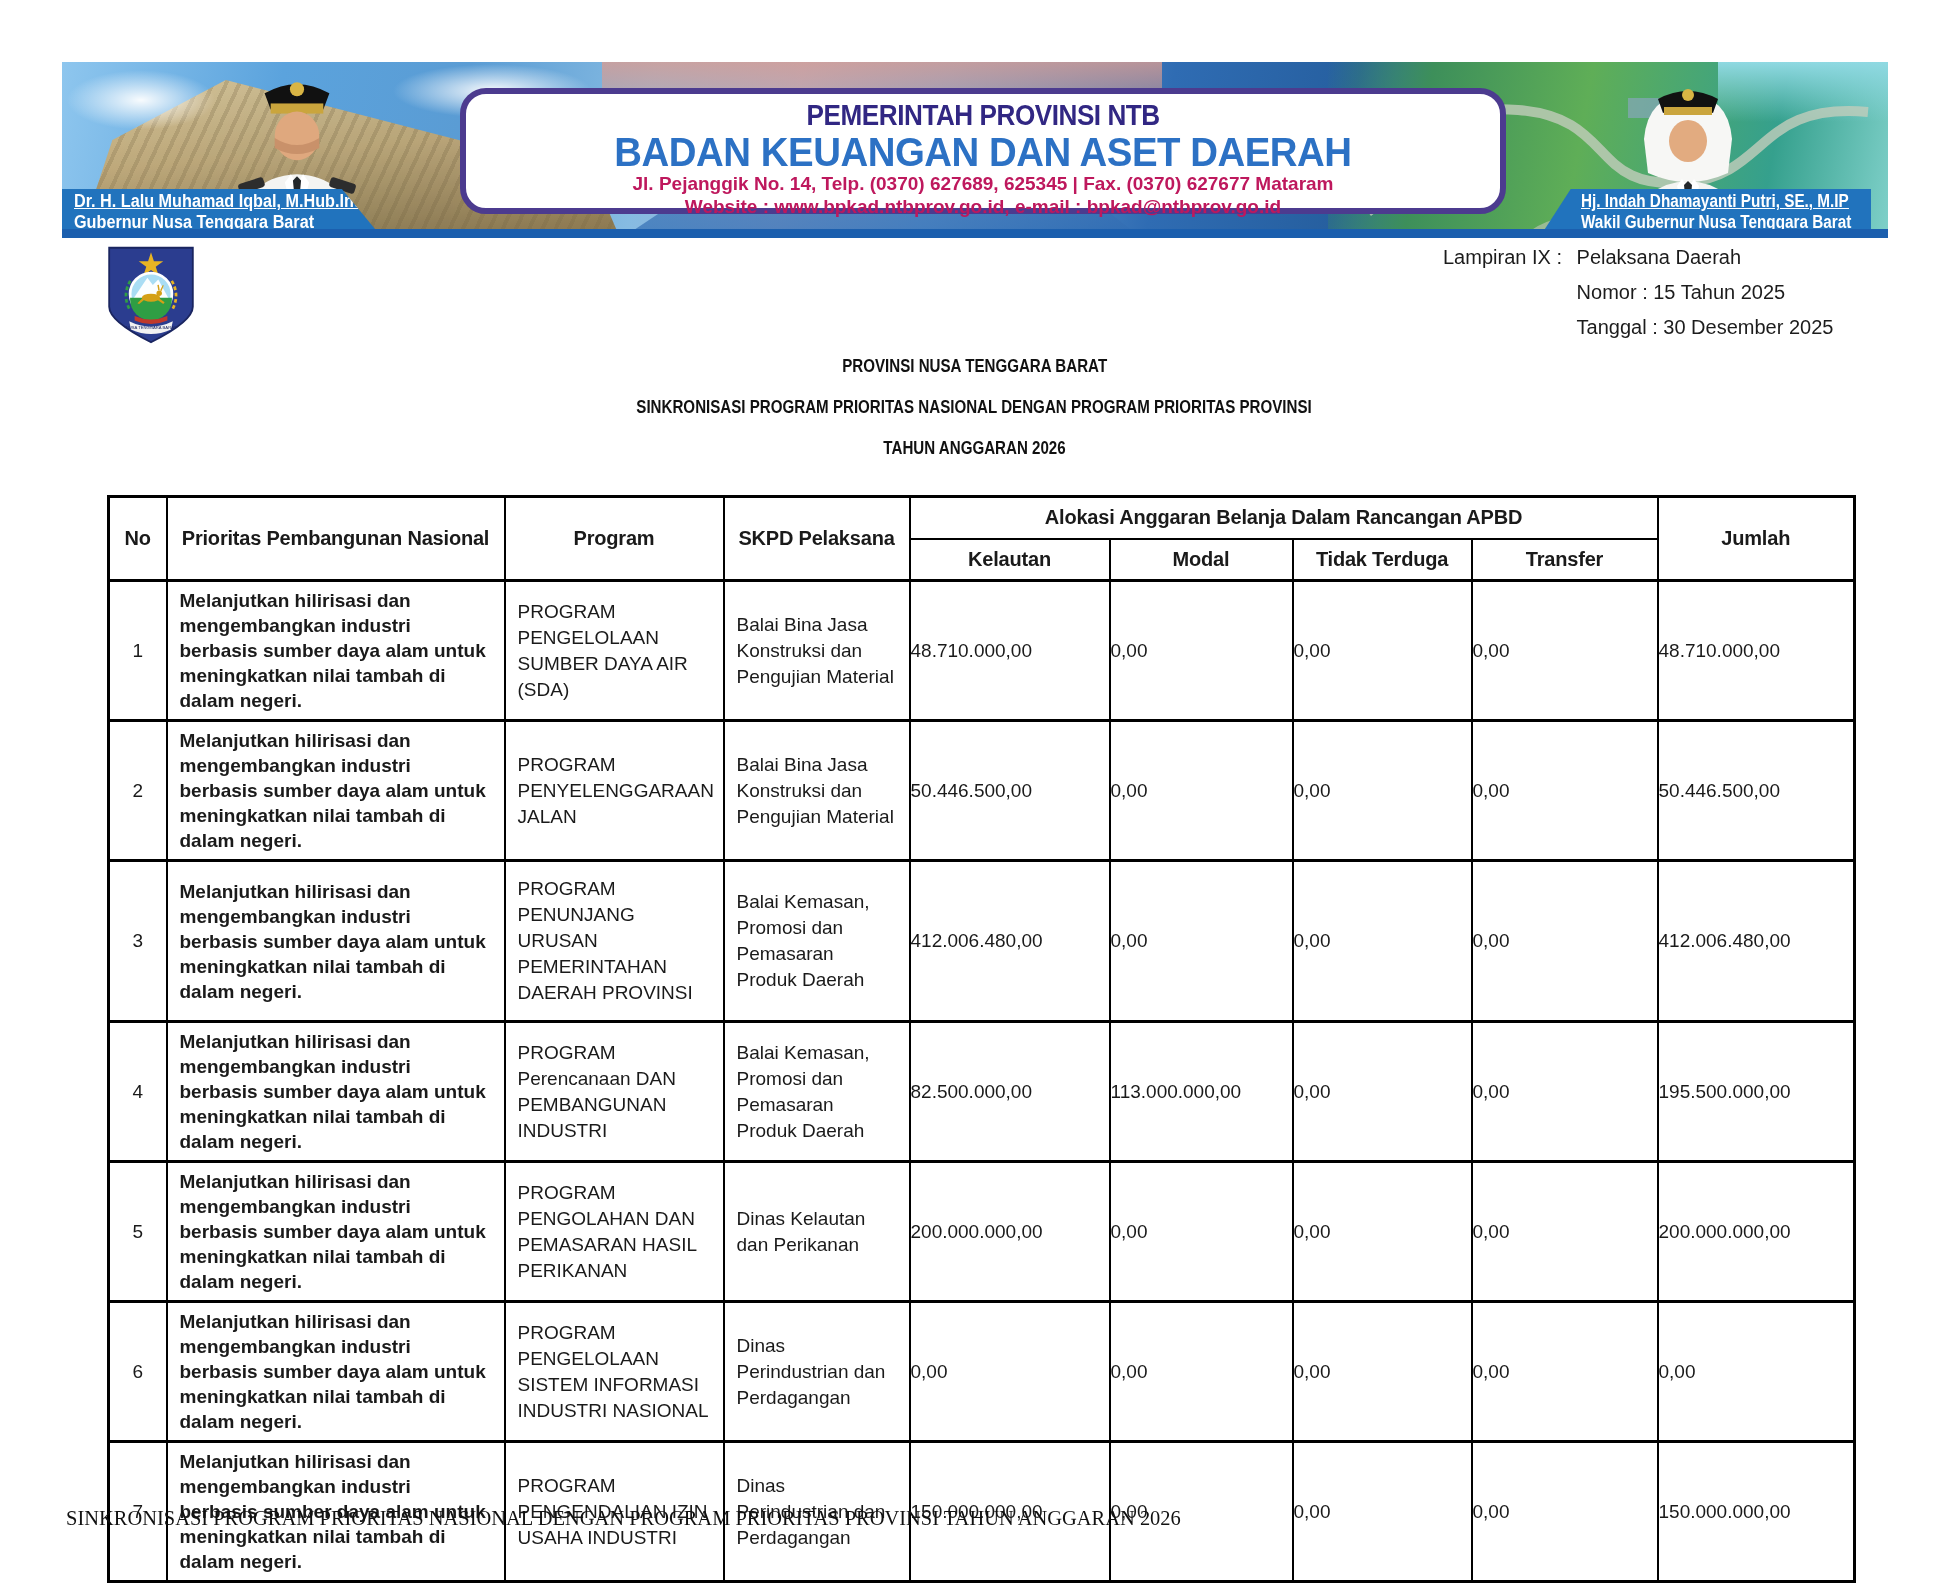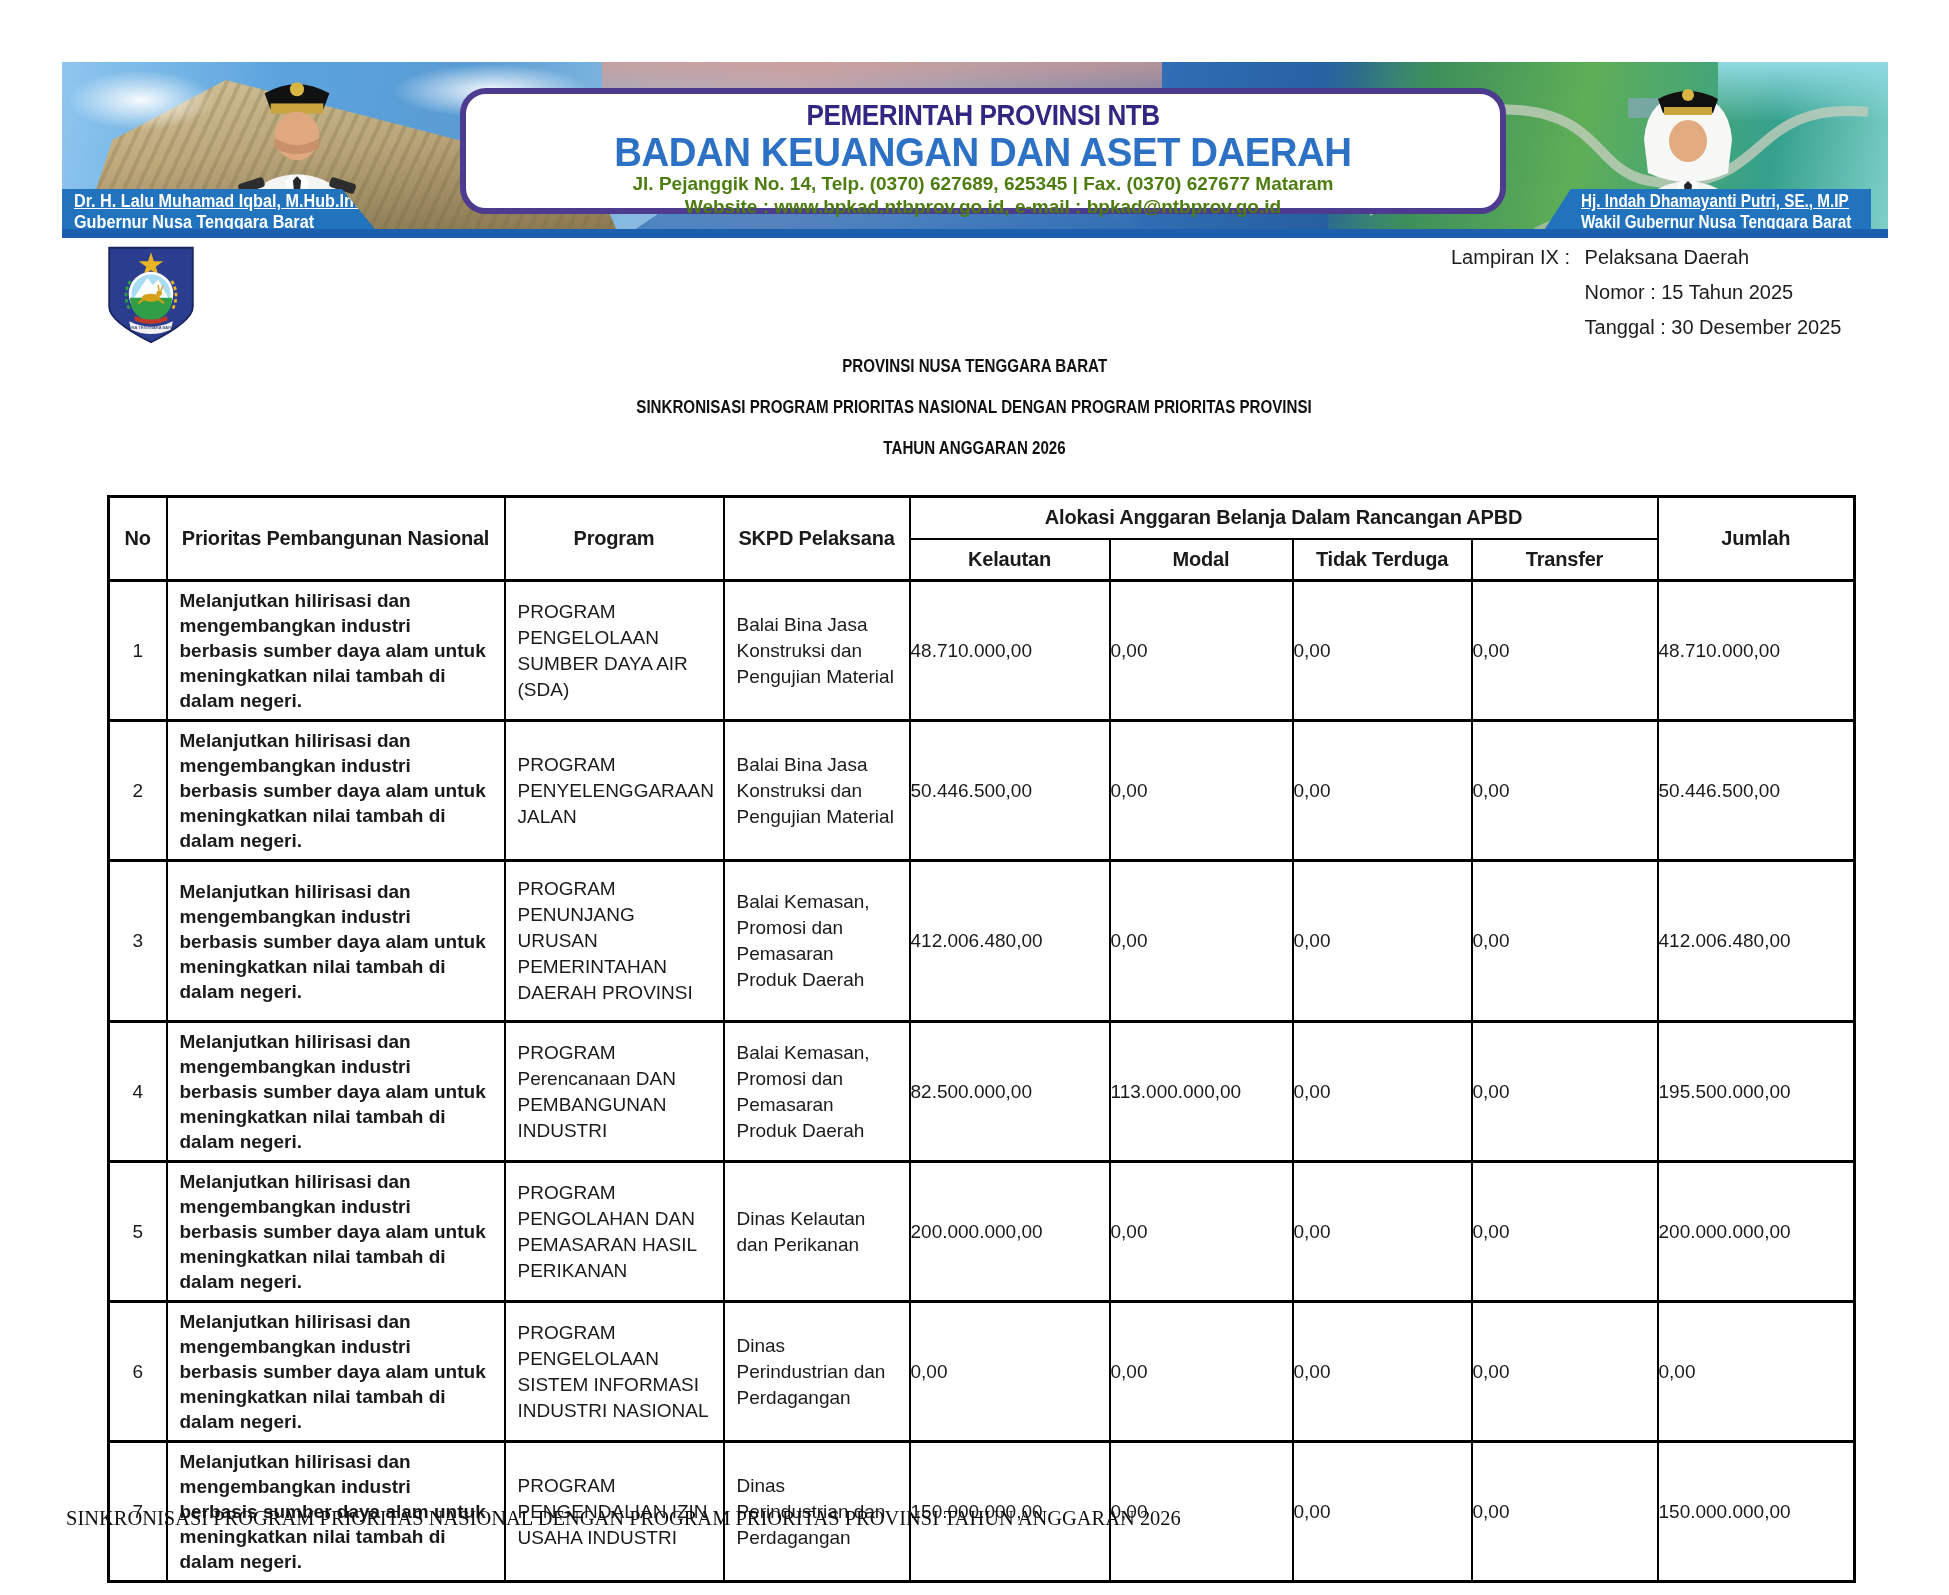--- a/index.html
+++ b/index.html
@@ -29,42 +29,42 @@
     background: linear-gradient(180deg, #8fd9e2, rgba(143,217,226,0)); }
   .track { position: absolute; right: 0; top: 0; width: 560px; height: 176px; }
   .banner-strip { position: absolute; left: 0; bottom: 0; width: 100%; height: 9px; background: #1b5fae; }
 
   .agency-box { position: absolute; left: 398px; top: 26px; width: 1046px; height: 126px;
     background: #ffffff; border: 6px solid #4c3b8f; border-radius: 26px; text-align: center; padding-top: 5px; }
   .agency-l1 { font-size: 29px; font-weight: bold; color: #312783; letter-spacing: -.5px;
     display: inline-block; transform: scaleX(.9); transform-origin: center; }
   .agency-l2 { font-size: 40px; font-weight: bold; color: #2c71c4; letter-spacing: -.5px; line-height: 40px;
     display: inline-block; transform: scaleX(.96); transform-origin: center; }
-  .agency-l3, .agency-l4 { font-size: 19px; font-weight: bold; color: #4d7c0f; line-height: 23px; }
+  .agency-l3, .agency-l4 { font-size: 19px; font-weight: bold; color: #be185d; line-height: 23px; }
 
   .caption-band { position: absolute; bottom: 3px; height: 46px; background: #2173bd; color: #fff;
     font-weight: bold; padding: 2px 10px 0 12px; }
   .caption-band .cap-inner { transform: scaleX(.9); transform-origin: left center; white-space: nowrap; }
   .band-left { left: 0; width: 318px; clip-path: polygon(0 0, 88% 0, 100% 100%, 0 100%); }
   .band-right { right: 17px; width: 330px; clip-path: polygon(9% 0, 100% 0, 100% 100%, 0 100%); padding-left: 40px; text-decoration: underline; }
   .band-right .cap-inner { transform: scaleX(.85); }
   .cap-name { font-size: 18px; text-decoration: underline; line-height: 21px; }
   .cap-title { font-size: 18px; line-height: 21px; }
 
   .figure { position: absolute; bottom: 9px; }
   .fig-gov { left: 70px; height: 162px; width: 330px; }
   .fig-wagov { right: 60px; height: 150px; width: 280px; }
 
   
   .logo { position: absolute; left: 105px; top: 245px; width: 92px; height: 100px; }
 
   
   .lampiran { position: absolute; top: 246px; left: 1443px; width: 430px; font-size: 20px; color: #1c1c1c; }
   .lamp-row { position: absolute; left: 0; white-space: nowrap; }
-  .lamp-label { display: inline-block; width: 128px; margin-left: 8px; }
+  .lamp-label { display: inline-block; width: 128px; }
   .lamp-1 { top: 0; }  .lamp-2 { top: 35px; } .lamp-3 { top: 70px; }
   .lamp-val { display: inline-block; }
 
   
   .titles { position: absolute; left: 0; top: 346px; width: 1949px; text-align: center; color: #111; }
   .title-line { font-size: 18px; font-weight: bold; line-height: 41px; white-space: nowrap; }
   .title-line > span { display: inline-block; transform: scaleX(.84); transform-origin: center; letter-spacing: 0; }
 
   
   .table-wrap { position: absolute; left: 107px; top: 495px; width: 1746px; }

